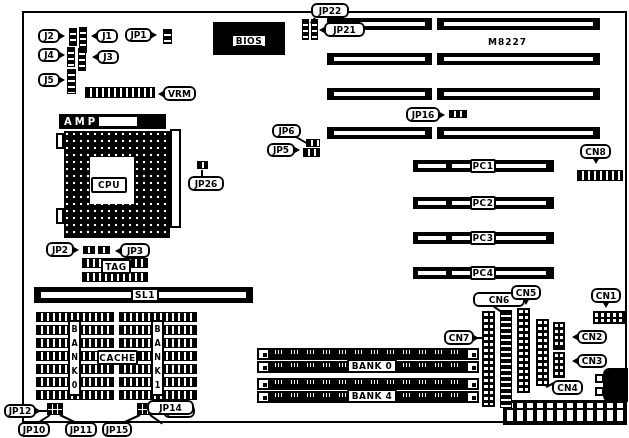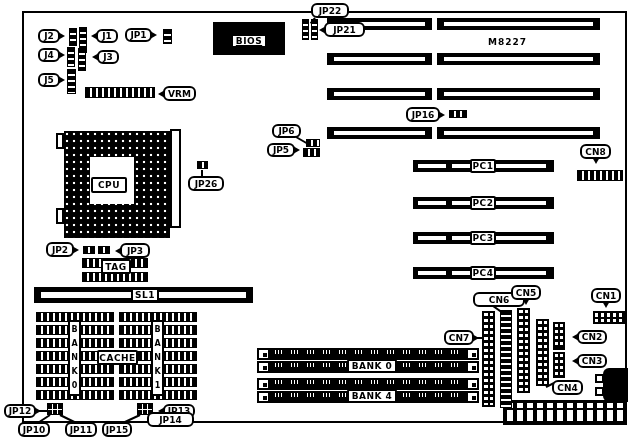--- a/index.html
+++ b/index.html
@@ -144,20 +144,21 @@
     <div class="cmp hstrip" style="left: 119px; top: 351px; width: 32px; height: 10px;"></div>
     <div class="cmp hstrip" style="left: 161px; top: 351px; width: 36px; height: 10px;"></div>
     <div class="cmp hstrip" style="left: 119px; top: 364px; width: 32px; height: 10px;"></div>
     <div class="cmp hstrip" style="left: 161px; top: 364px; width: 36px; height: 10px;"></div>
     <div class="cmp hstrip" style="left: 119px; top: 377px; width: 32px; height: 10px;"></div>
     <div class="cmp hstrip" style="left: 161px; top: 377px; width: 36px; height: 10px;"></div>
     <div class="cmp hstrip" style="left: 119px; top: 390px; width: 78px; height: 10px;"></div>
     <div class="cmp socket" style="left: 64px; top: 131px; width: 106px; height: 107px;">
       <div class="center" style="left: 26px; top: 26px; width: 44px; height: 47px;"></div>
     </div>
+    <div class="cmp amp" style="left: 59px; top: 114px; width: 107px; height: 15px;"><span>AMP</span><div class="logo"></div></div>
     <div class="cmp wrect" style="left: 170px; top: 129px; width: 11px; height: 99px;"></div>
     <div class="cmp wrect" style="left: 56px; top: 133px; width: 8px; height: 16px;"></div>
     <div class="cmp wrect" style="left: 56px; top: 208px; width: 8px; height: 16px;"></div>
     <div class="cmp power" style="left: 503px; top: 400px; width: 124px; height: 25px;">
       <div class="r1"></div>
       <div class="r2"></div>
     </div>
     <div class="cmp kbrect" style="left: 603px; top: 368px; width: 25px; height: 34px;"></div>
     <div class="cmp wrect" style="left: 595px; top: 374px; width: 9px; height: 9px;"></div>
     <div class="cmp wrect" style="left: 595px; top: 387px; width: 9px; height: 9px;"></div>
@@ -341,16 +342,16 @@
     </div>
     <div class="cmp callout" style="left: 18px; top: 422px; width: 32px; height: 15px;">
       <span>JP10</span>
     </div>
     <div class="cmp callout" style="left: 65px; top: 422px; width: 32px; height: 15px;">
       <span>JP11</span>
     </div>
     <div class="cmp callout" style="left: 102px; top: 422px; width: 30px; height: 15px;">
       <span>JP15</span>
     </div>
-    <div class="cmp callout" style="left: 147px; top: 412px; width: 47px; height: 15px;">
+    <div class="cmp callout" style="left: 147px; top: 400px; width: 47px; height: 15px;">
       <span>JP14</span>
     </div>
   </div>
 
 </body></html>

